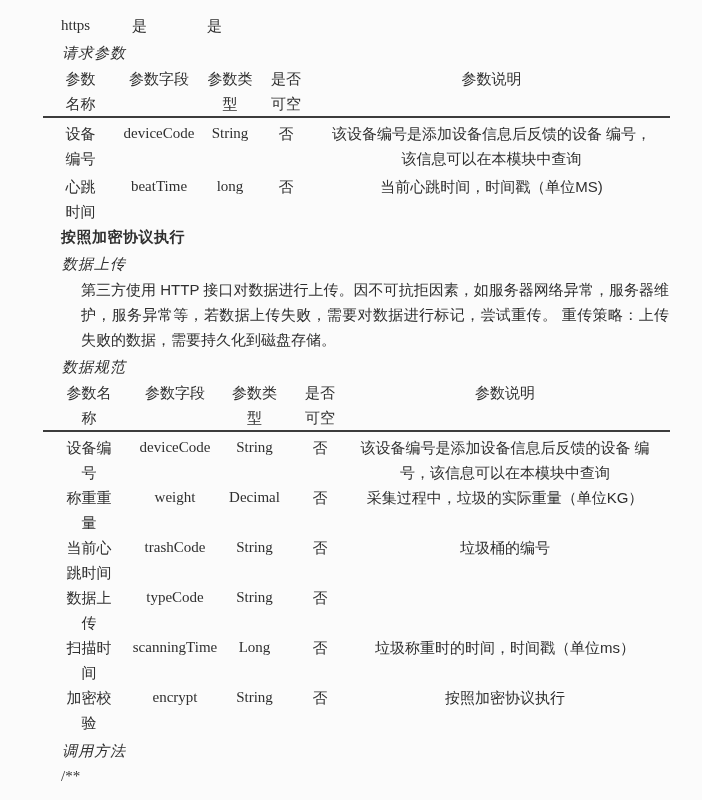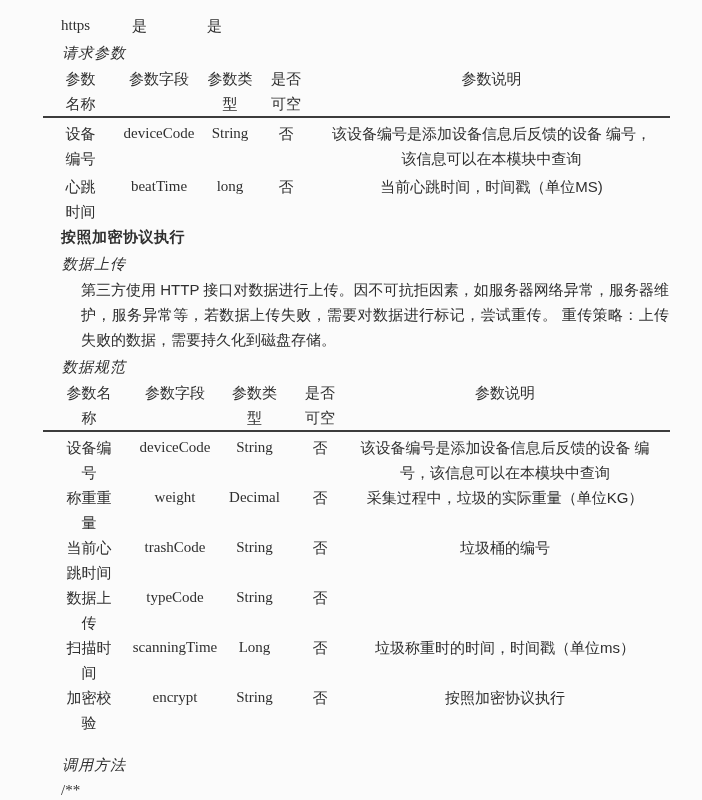--- a/index.html
+++ b/index.html
@@ -39,21 +39,21 @@
   .cell { box-sizing:border-box; }
   .t1 .c-name { padding-left:19px; padding-right:16px; }
   .t1 .c-type { padding-right:10px; }
   .t1 .c-null { padding-right:20px; }
   .t1 .c-desc { padding-right:12px; }
   .t2 .c-name { padding-left:20px; padding-right:10px; }
   .t2 .c-type { padding-right:14px; }
   .t2 .c-null { padding-right:8px; }
   .t2 .c-desc { padding-right:10px; }
 
-  .call-heading { margin-top:18px; }
+  .call-heading { margin-top:4px; }
   .code-line { font-family:"Liberation Serif", serif; }
 </style>
 </head>
 <body>
 
 <div class="doc">
 
   <div class="top-row">
     <span class="latin">https</span>
     <span>是</span>

